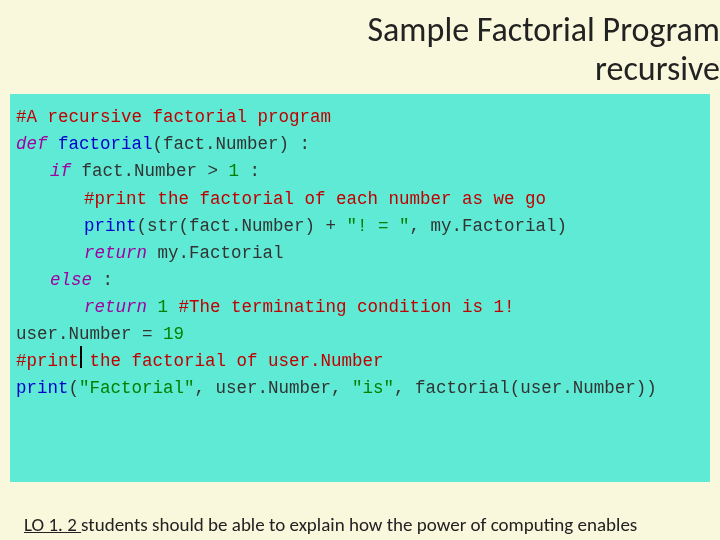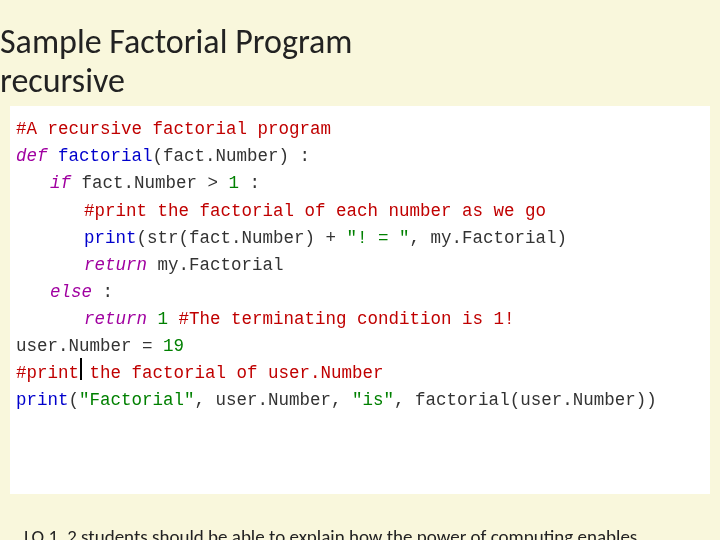--- a/index.html
+++ b/index.html
@@ -5,28 +5,28 @@
   body {
     margin: 0;
     padding: 0;
     width: 720px;
     height: 540px;
     background: #f9f7dc;
     font-family: Calibri, Arial, sans-serif;
     overflow: hidden;
   }
   .title {
-    text-align: left;
+    text-align: right;
     font-size: 34px;
     color: #222;
-    padding-top: 22px;
+    padding-top: 10px;
     line-height: 1.15;
   }
   .code-box {
-    background: #ffffff;
+    background: #5eead4;
     margin: 6px 10px 6px 10px;
     padding: 10px 6px 10px 6px;
     font-family: "Courier New", monospace;
     font-size: 17.5px;
     line-height: 1.55;
     color: #333;
     position: relative;
     height: 368px;
   }
   .comment { color: #c00000; }

